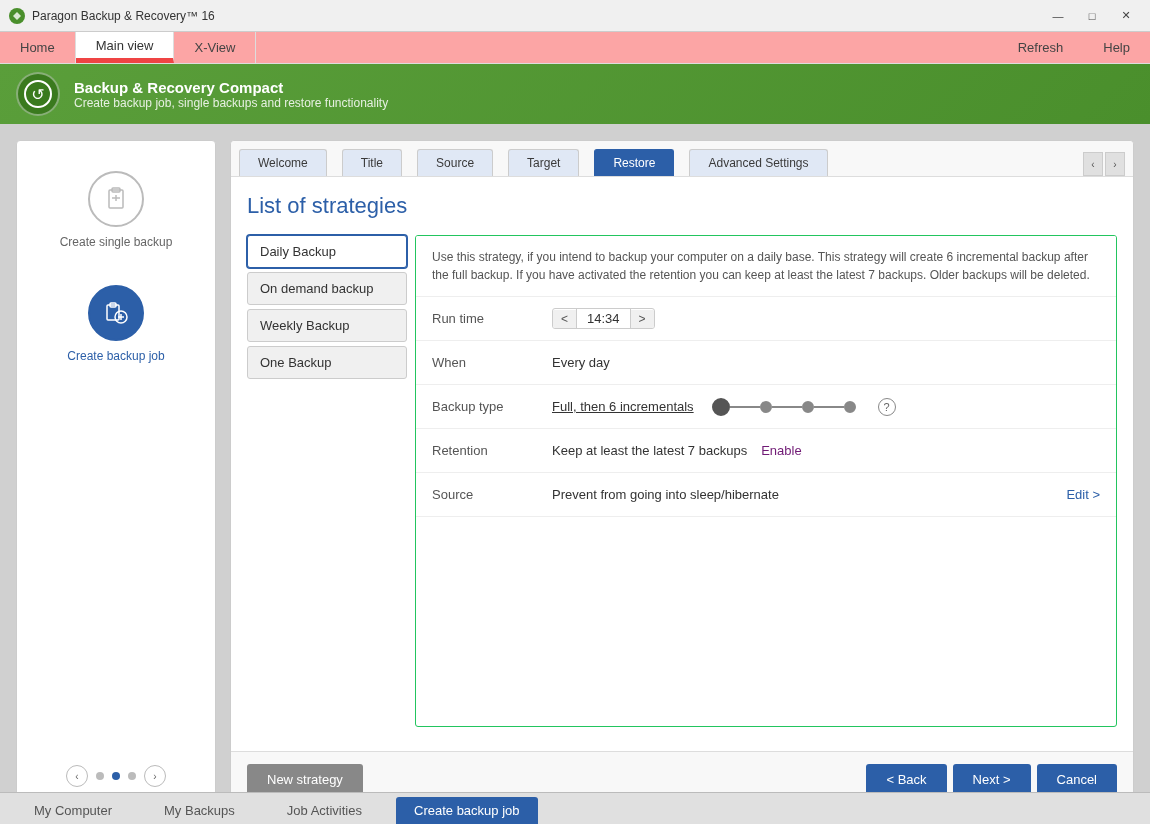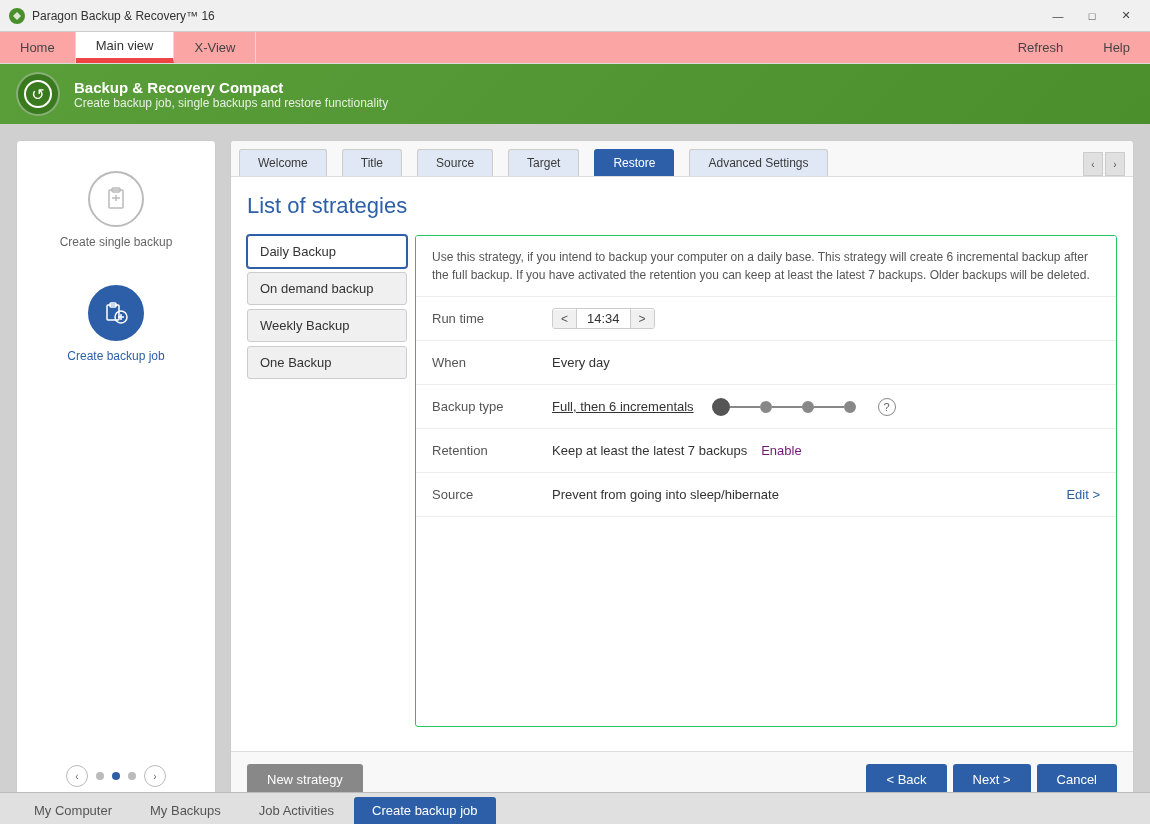--- a/index.html
+++ b/index.html
@@ -455,21 +455,21 @@
       gap: 6px;
       margin-left: auto;
     }
 
     
     .bottom-tabs {
       background: #e0e0e0;
       border-top: 1px solid #bbb;
       padding: 4px 16px 0 16px;
       display: flex;
-      gap: 2px;
+      gap: 16px;
       position: absolute;
       bottom: 0;
       left: 0;
       right: 0;
     }
     .bottom-tab {
       padding: 6px 18px;
       font-size: 13px;
       color: #555;
       cursor: pointer;

